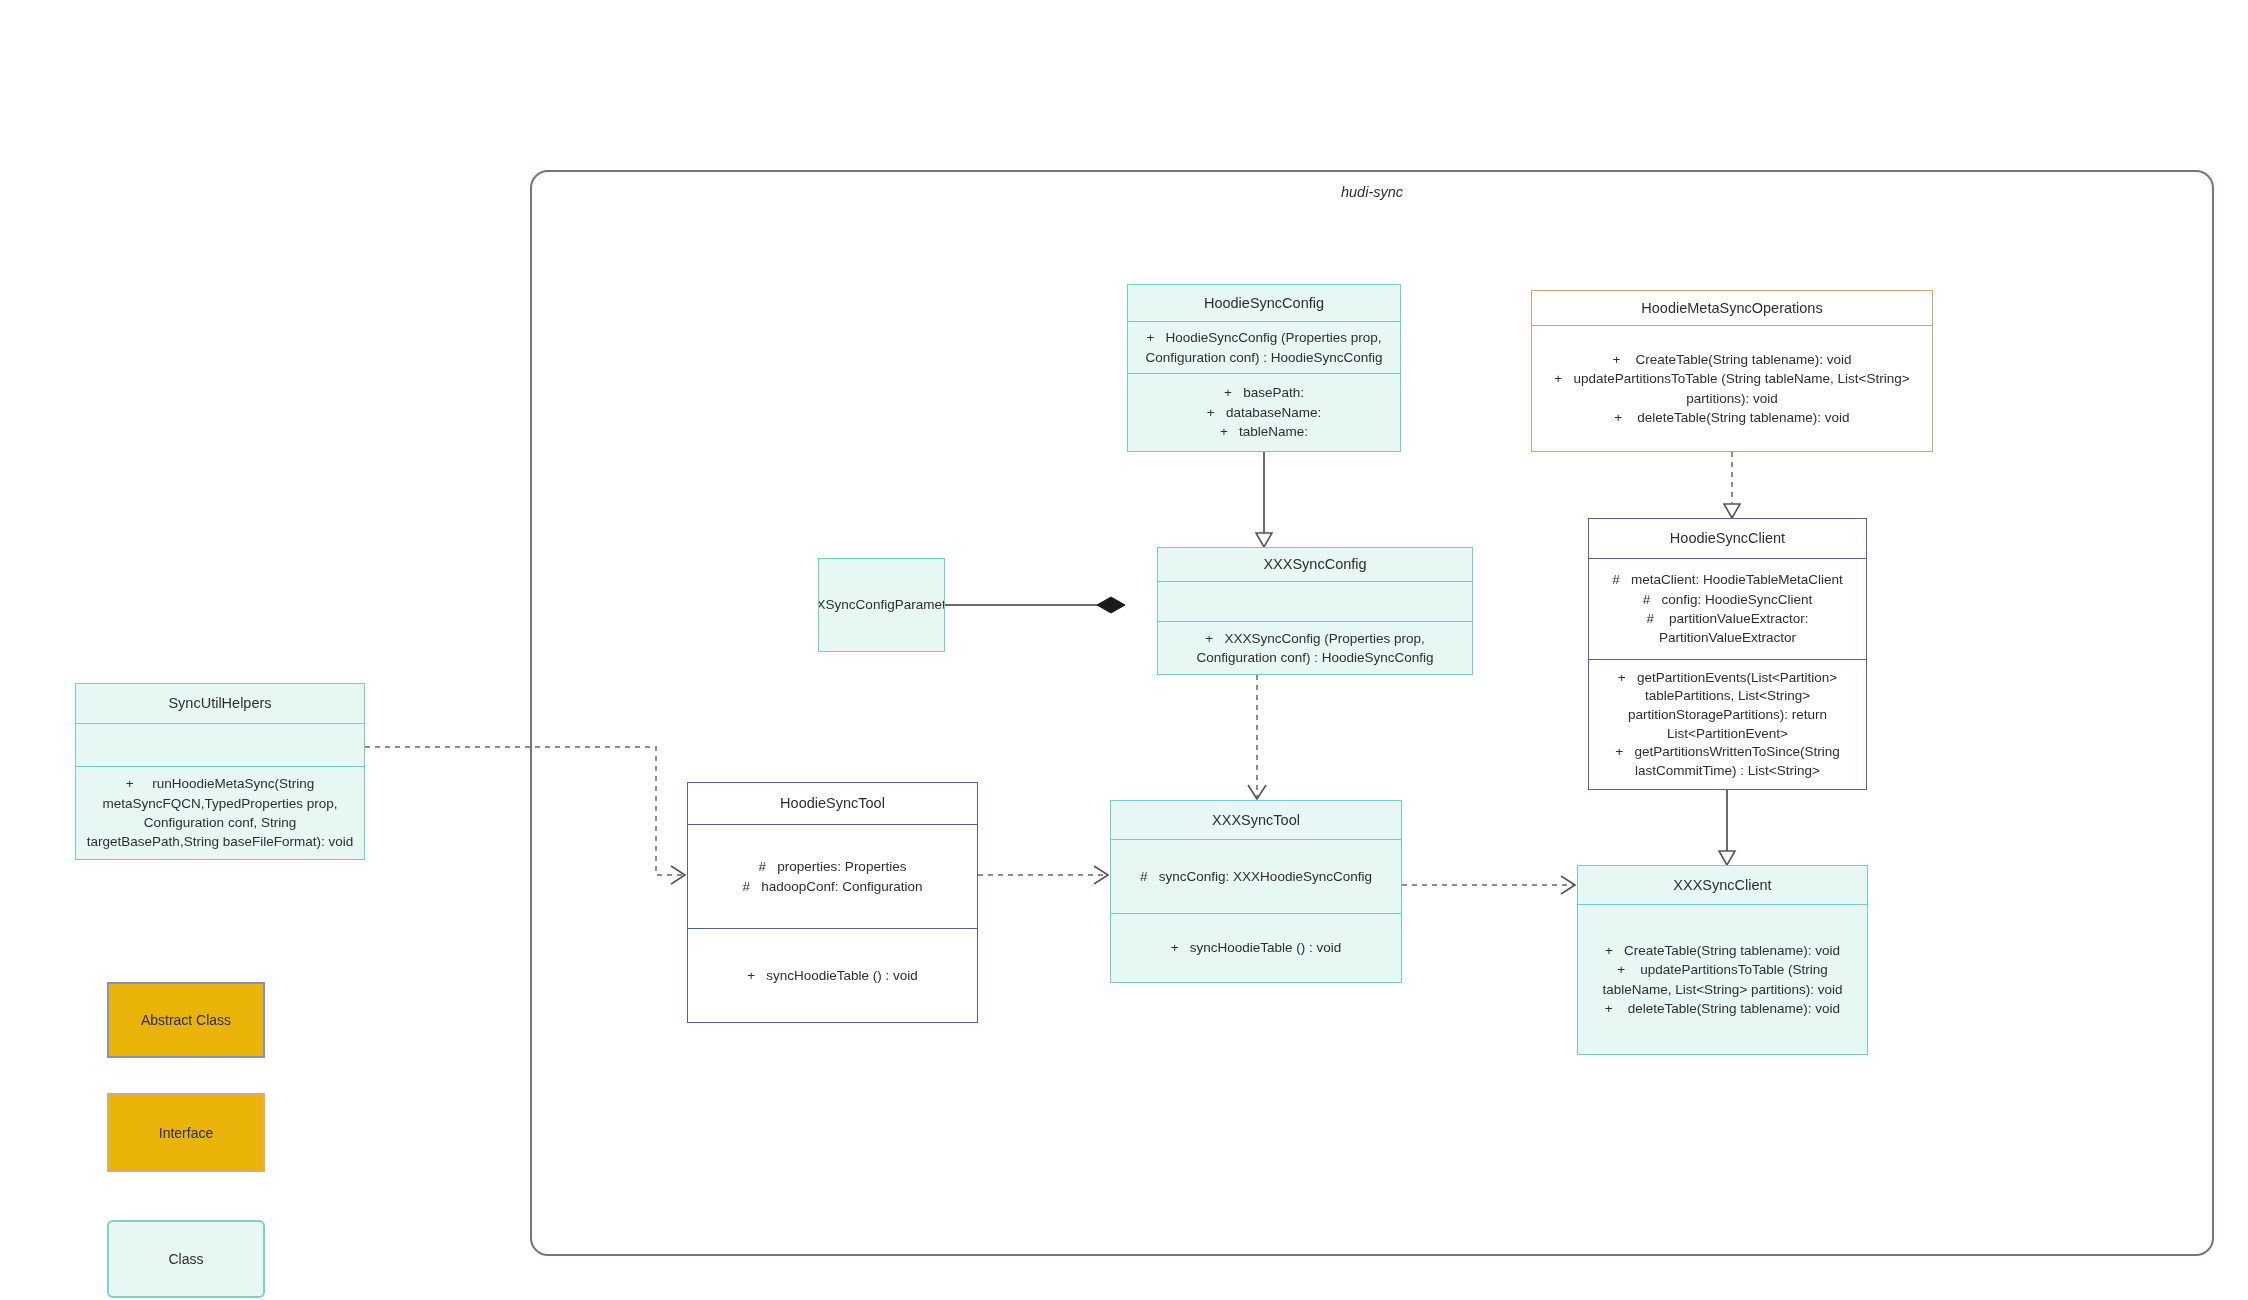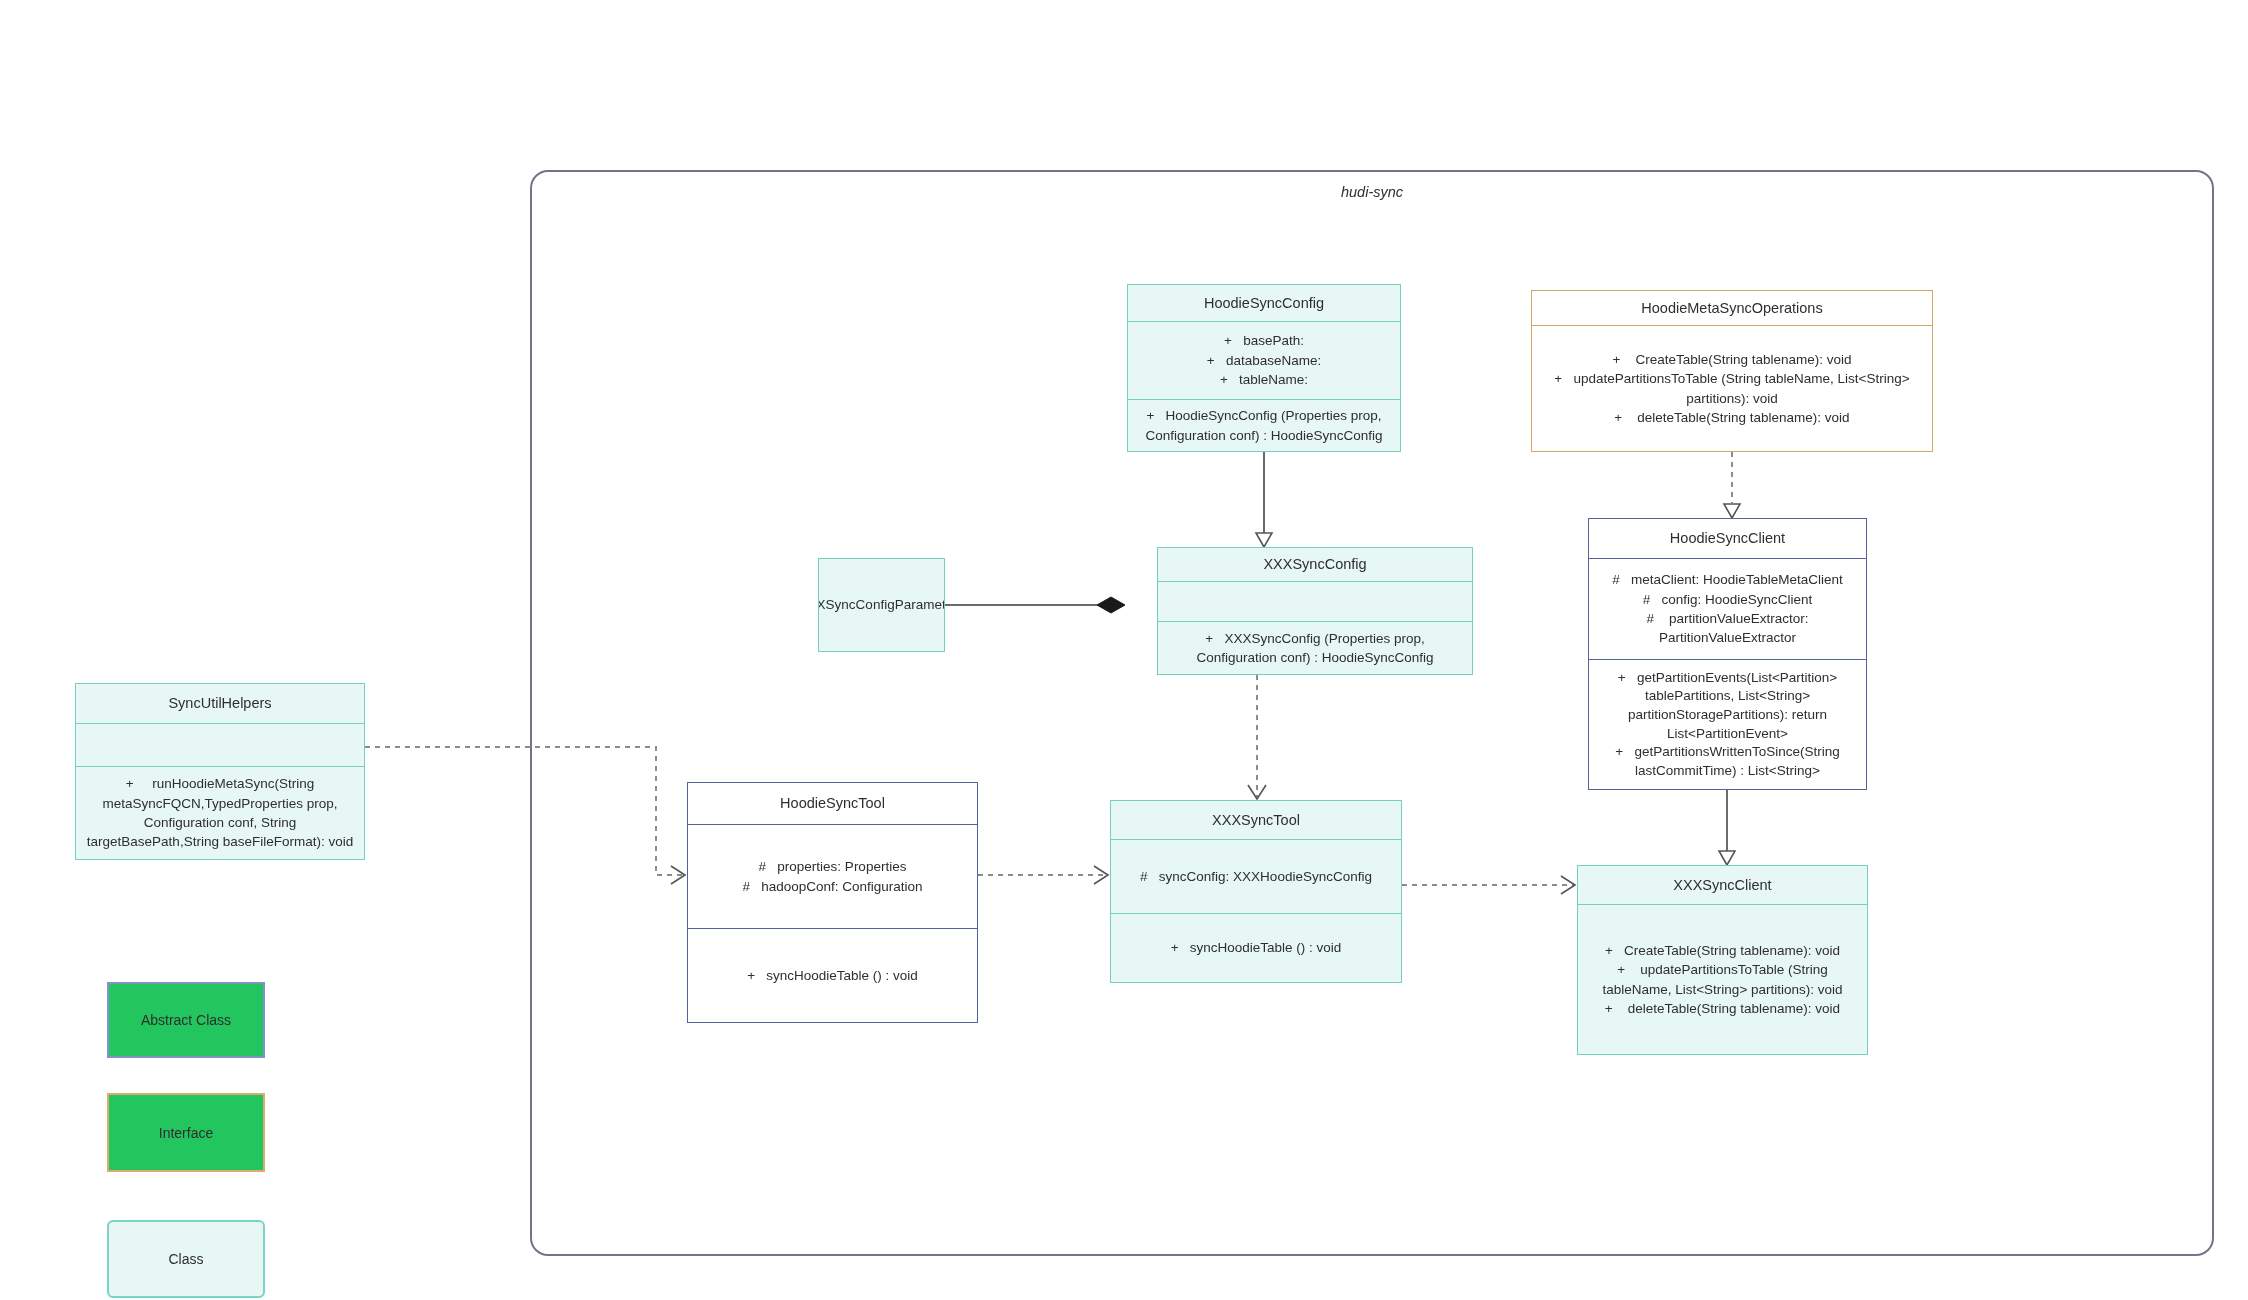--- a/index.html
+++ b/index.html
@@ -28,21 +28,21 @@
   }
   .sec + .sec{border-top:1.5px solid #53629b;}
   .box.teal .sec + .sec{border-top-color:#72cfc1;}
   .box.iface .sec + .sec{border-top-color:#d2a568;}
   .sec.grow{flex:1;}
   .ttl{font-size:14.5px;}
   .ln{white-space:pre-wrap;overflow-wrap:anywhere;}
   
   .legend-box{
     position:absolute;box-sizing:border-box;display:flex;align-items:center;justify-content:center;
-    font-size:14px;background:#22c55e;border:2px solid #8191ca;
+    font-size:14px;background:#eab308;border:2px solid #8191ca;
   }
   .legend-box.iface{border-color:#ddab6e;}
   .legend-box.cls{background:#e7f8f4;border-color:#7ad3c6;border-radius:6px;}
   
   svg.wires{position:absolute;left:0;top:0;pointer-events:none;}
 </style>
 </head>
 <body>
 
 <div class="frame" style="left:530px;top:170px;width:1680px;height:1082px">
@@ -87,27 +87,27 @@
   </g>
 
   <g>
     <line x1="1402" y1="885" x2="1574" y2="885" stroke="#8c8c8c" stroke-width="2" stroke-dasharray="5 5"></line>
     <path d="M1561,876 L1575,885 L1561,894" fill="none" stroke="#555555" stroke-width="1.6"></path>
   </g>
 </svg>
 
 <div class="box teal" style="left:1127px;top:284px;width:274px;height:168px">
   <div class="sec ttl" style="height:36px">HoodieSyncConfig</div>
+  <div class="sec grow">
+    <div class="ln">+   HoodieSyncConfig (Properties prop, Configuration conf) : HoodieSyncConfig</div>
+  </div>
   <div class="sec" style="height:78px">
     <div class="ln">+   basePath:</div>
     <div class="ln">+   databaseName:</div>
     <div class="ln">+   tableName:</div>
-  </div>
-  <div class="sec grow">
-    <div class="ln">+   HoodieSyncConfig (Properties prop, Configuration conf) : HoodieSyncConfig</div>
   </div>
 </div>
 
 <div class="box iface" style="left:1531px;top:290px;width:402px;height:162px">
   <div class="sec ttl" style="height:34px">HoodieMetaSyncOperations</div>
   <div class="sec grow">
     <div class="ln">+    CreateTable(String tablename): void</div>
     <div class="ln">+   updatePartitionsToTable (String tableName, List&lt;String&gt; partitions): void</div>
     <div class="ln">+    deleteTable(String tablename): void</div>
   </div>

